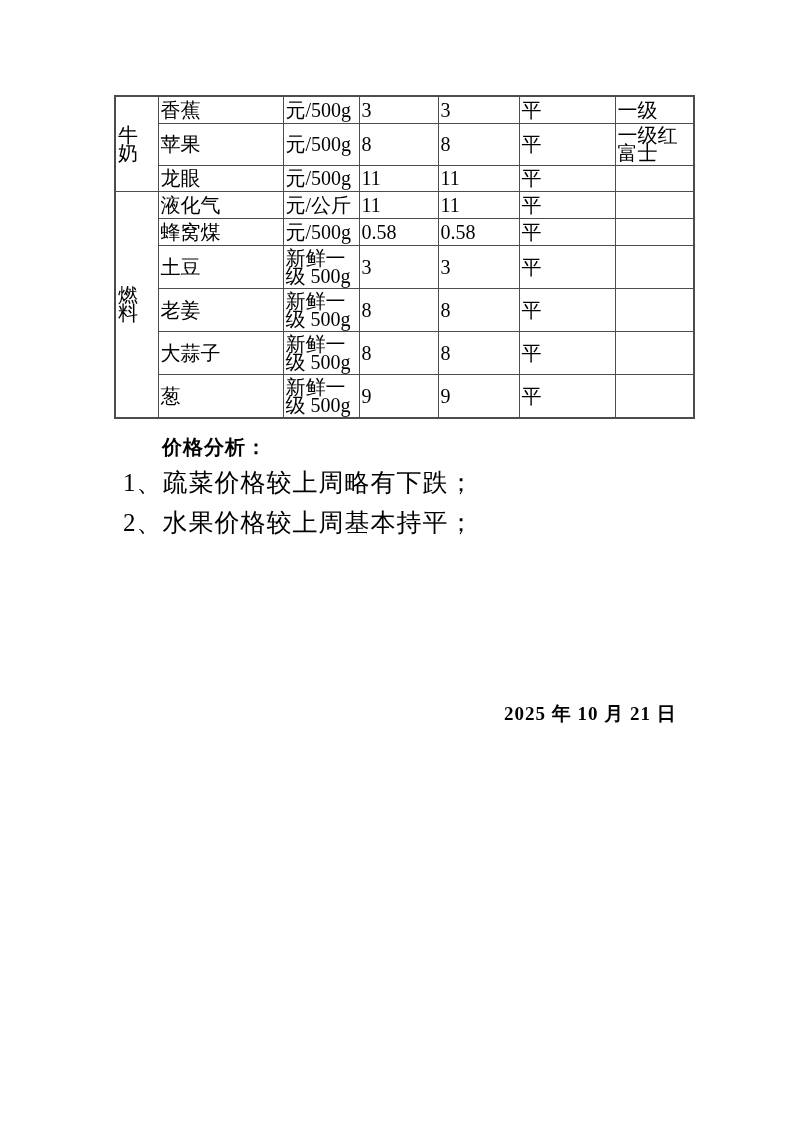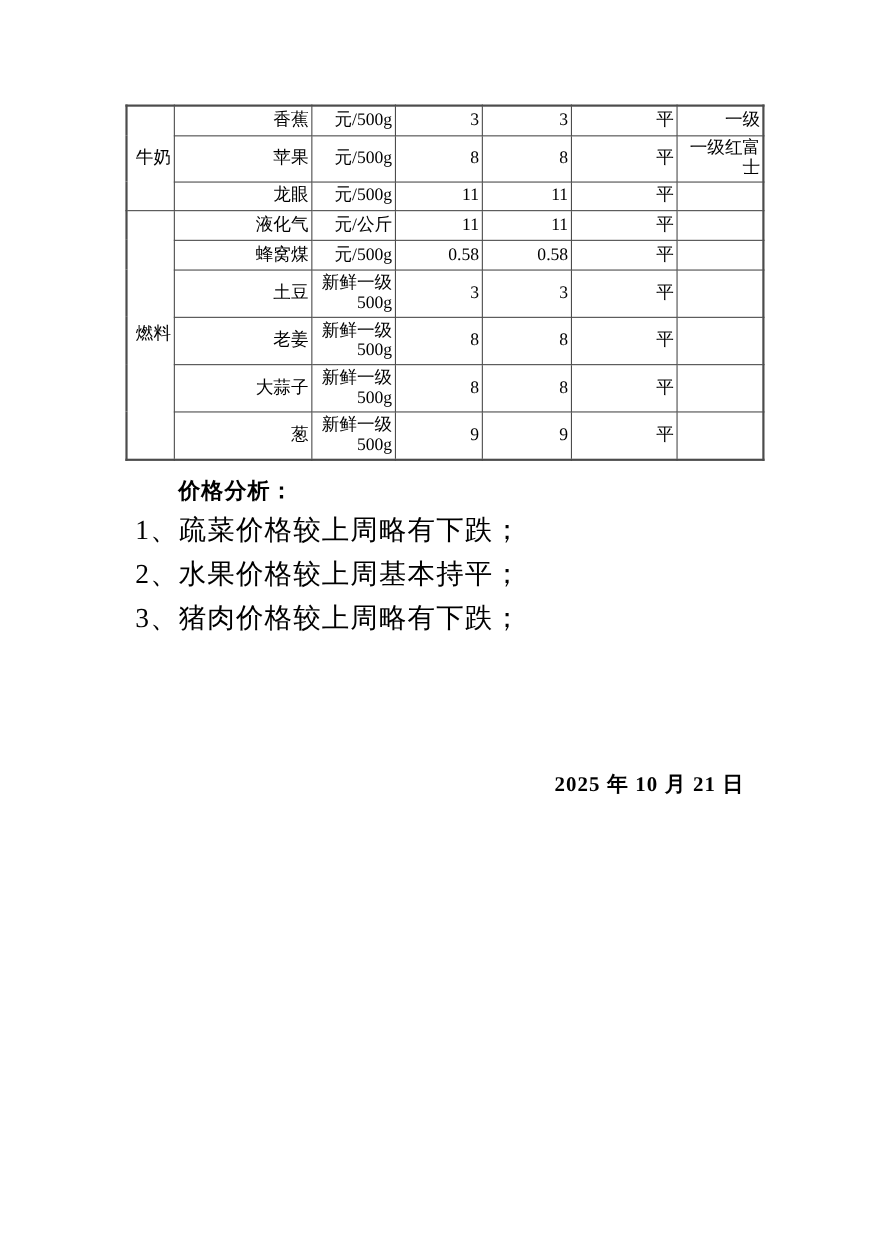--- a/index.html
+++ b/index.html
@@ -23,23 +23,23 @@
     position: absolute;
     left: 114px;
     top: 95px;
     width: 579px;
     border-collapse: collapse;
     table-layout: fixed;
     border: 2px solid #4c4c4c;
   }
   table.price-table td {
     border: 1px solid #4c4c4c;
-    text-align: right;
+    text-align: left;
     vertical-align: middle;
-    font-size: 16px;
+    font-size: 20px;
     line-height: 18px;
     padding: 1px 2px;
     overflow: hidden;
   }
   td.cat-milk { vertical-align: top; padding-top: 4px; }
   td.cat-fuel { vertical-align: top; padding-top: 14px; }
   td.remark-cell { padding: 1px 10px; margin-left: 45px; }
   tr.h27 { height: 27px; }
   tr.h26 { height: 26px; }
   tr.h42 { height: 42px; }
@@ -170,19 +170,18 @@
         <td class="remark-cell"></td>
       </tr>
     </tbody>
   </table>
 
   <div class="analysis">
     <div class="analysis-heading">价格分析：</div>
     <div class="analysis-items">
       <div class="analysis-item">1、疏菜价格较上周略有下跌；</div>
       <div class="analysis-item">2、水果价格较上周基本持平；</div>
-      <div class="analysis-item">3、猪肉价格较上周略有下跌；</div>
     </div>
   </div>
 
   <div class="date-line">2025 年 10 月 21 日</div>
 
 </div>
 
 </body></html>

